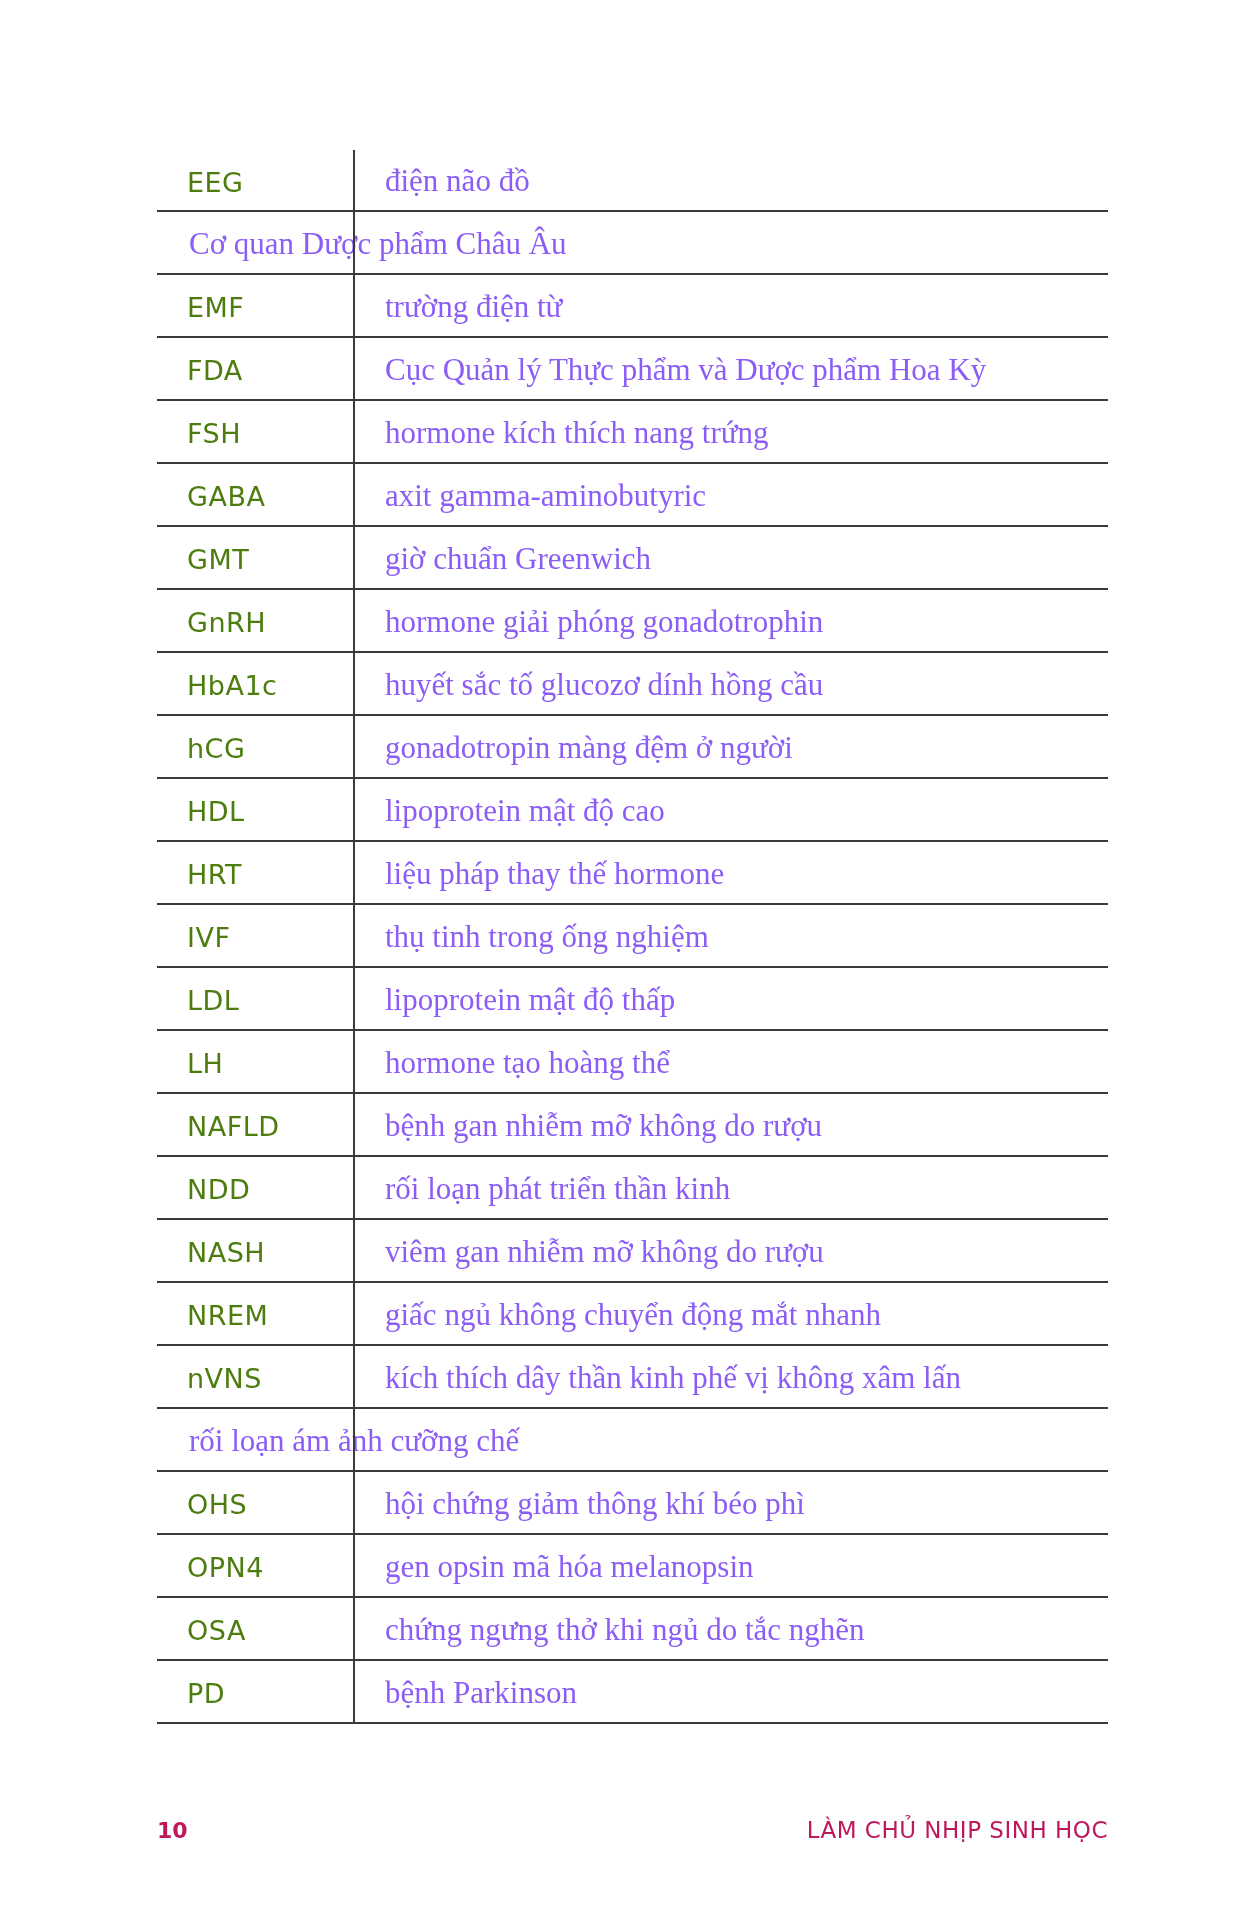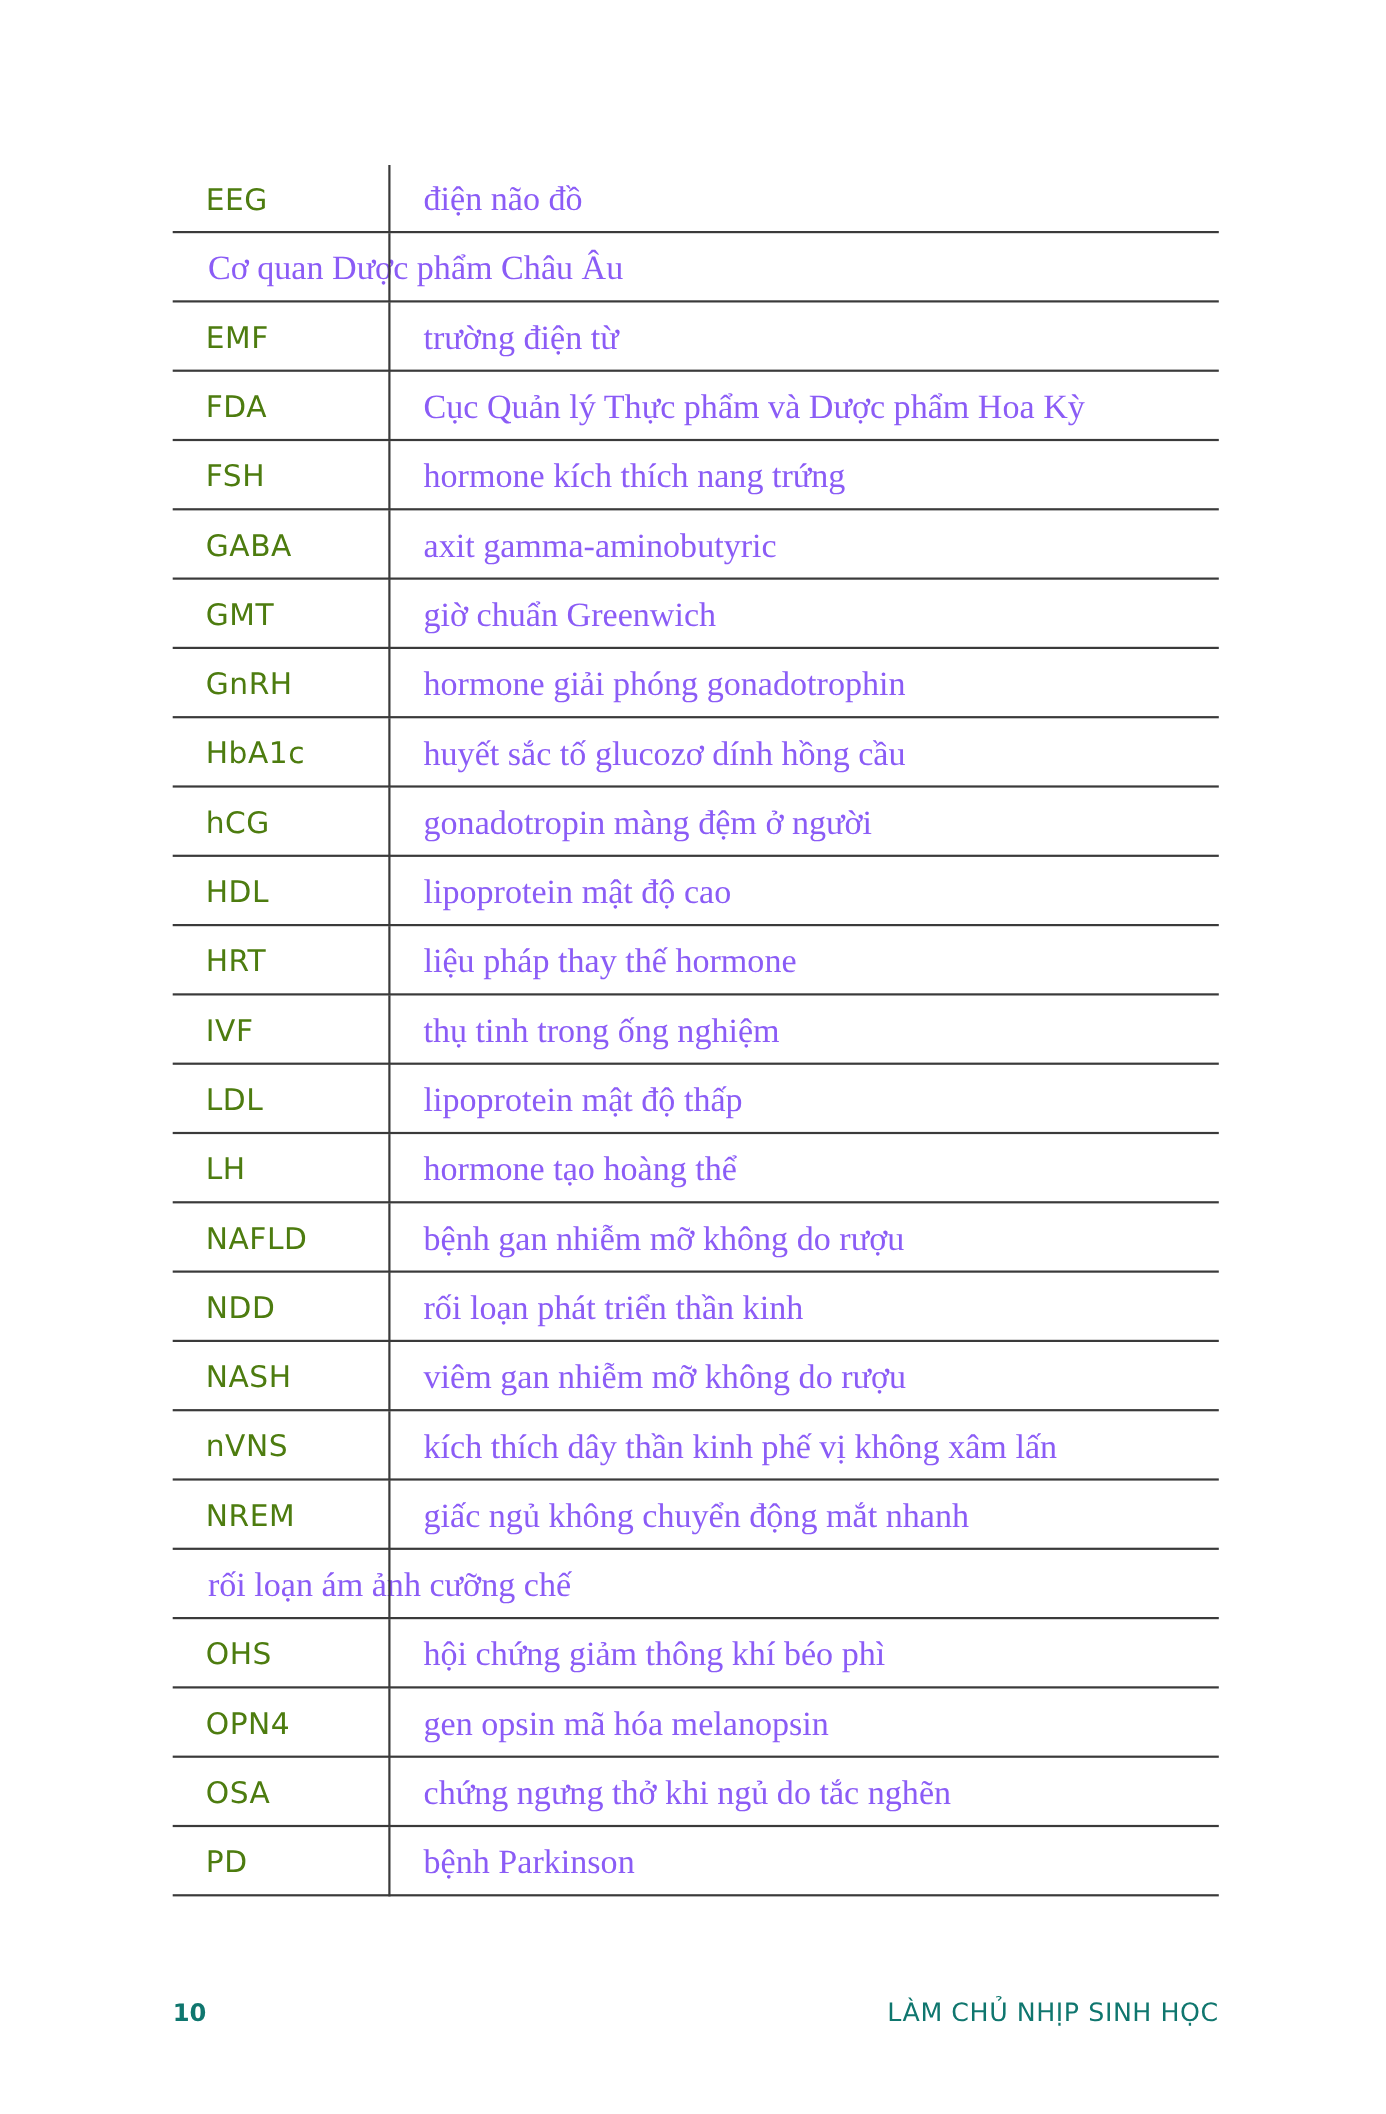--- a/index.html
+++ b/index.html
@@ -72,21 +72,21 @@
   .footer {
     position: absolute;
     left: 157px;
     width: 951px;
     top: 1813px;
     height: 34px;
     display: flex;
     justify-content: space-between;
     align-items: center;
     font-family: "DejaVu Sans", sans-serif;
-    color: #0f766e;
+    color: #be185d;
   }
   .footer .page-number {
     font-size: 22px;
     font-weight: bold;
   }
   .footer .running-title {
     font-size: 23px;
     letter-spacing: 0.5px;
   }
 </style>
@@ -179,28 +179,28 @@
         <span class="abbr">NDD</span>
         <span class="divider"></span>
         <span class="meaning">rối loạn phát triển thần kinh</span>
       </div>
     <div class="row">
         <span class="abbr">NASH</span>
         <span class="divider"></span>
         <span class="meaning">viêm gan nhiễm mỡ không do rượu</span>
       </div>
     <div class="row">
+        <span class="abbr">NREM</span>
+        <span class="divider"></span>
+        <span class="meaning">giấc ngủ không chuyển động mắt nhanh</span>
+      </div>
+    <div class="row">
         <span class="abbr">nVNS</span>
         <span class="divider"></span>
         <span class="meaning">kích thích dây thần kinh phế vị không xâm lấn</span>
-      </div>
-    <div class="row">
-        <span class="abbr">NREM</span>
-        <span class="divider"></span>
-        <span class="meaning">giấc ngủ không chuyển động mắt nhanh</span>
       </div>
     <div class="row">
         <span class="divider"></span>
         <span class="meaning">rối loạn ám ảnh cưỡng chế</span>
       </div>
     <div class="row">
         <span class="abbr">OHS</span>
         <span class="divider"></span>
         <span class="meaning">hội chứng giảm thông khí béo phì</span>
       </div>

